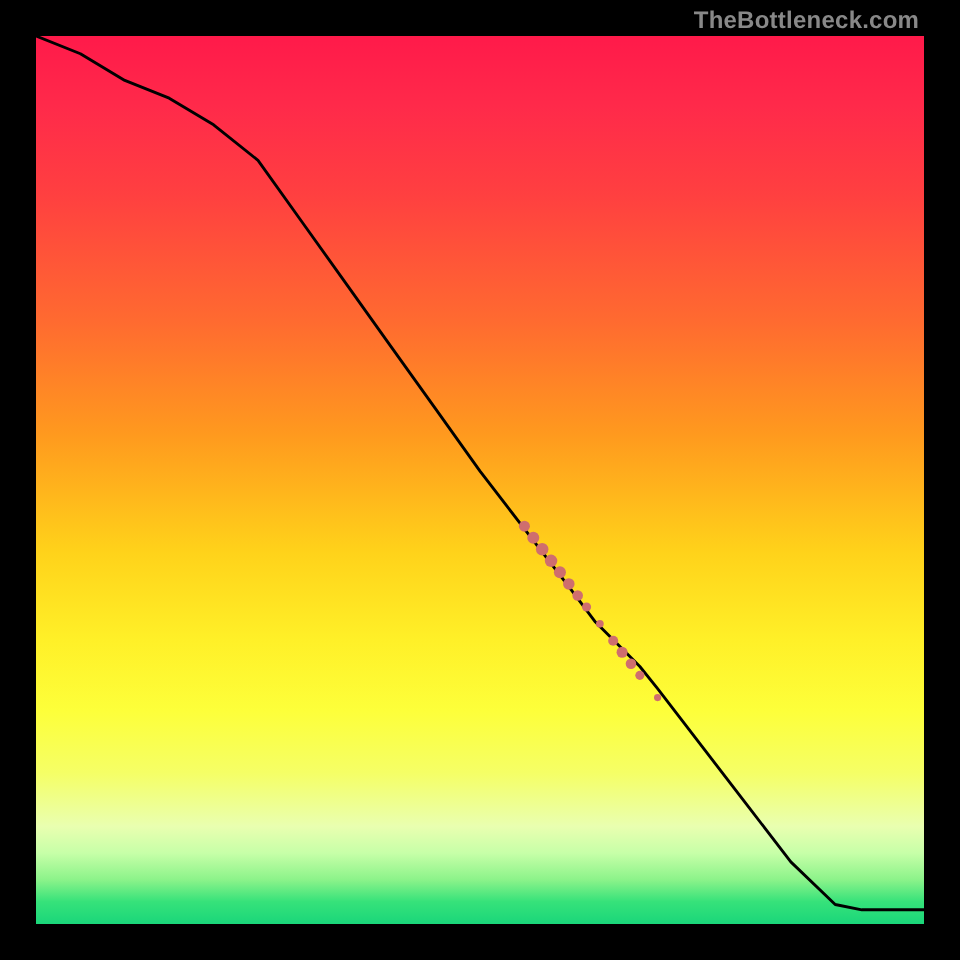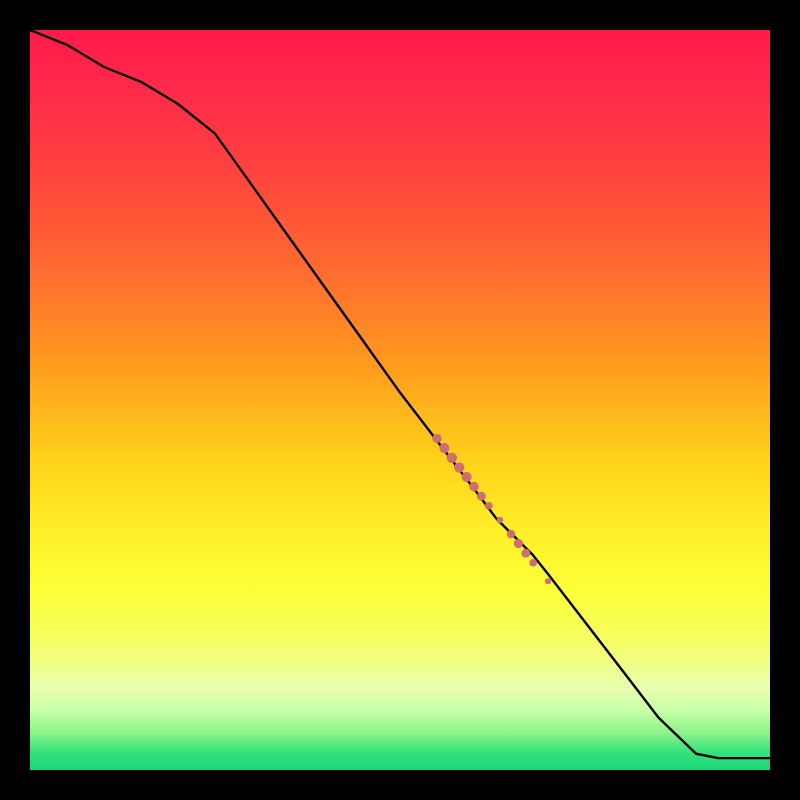--- a/index.html
+++ b/index.html
@@ -56,20 +56,21 @@
     font-size: 20px;
     font-weight: 600;
     letter-spacing: 0.2px;
     user-select: none;
   }
 </style>
 </head>
 <body>
 
 <div class="stage">
+  <div class="watermark">TheBottleneck.com</div>
   <div class="plot">
     <svg class="curve" viewBox="0 0 740 740" preserveAspectRatio="none">
       <path id="curve-path" fill="none" stroke="#000000" stroke-width="2.4" stroke-linecap="round" stroke-linejoin="round" d="M0.00 0.00 L37.00 14.80 L74.00 37.00 L111.00 51.80 L148.00 74.00 L185.00 103.60 L222.00 155.40 L259.00 207.20 L296.00 259.00 L333.00 310.80 L370.00 362.60 L407.00 410.70 L444.00 458.80 L466.20 488.40 L481.00 503.20 L503.20 525.40 L518.00 543.90 L555.00 592.00 L592.00 640.10 L629.00 688.20 L666.00 723.72 L688.20 728.16 L703.00 728.16 L740.00 728.16"></path>
       <g id="markers">
           <circle cx="407.00" cy="408.48" r="4.60" fill="#cf6e6e" stroke="#cf6e6e" stroke-width="0"></circle>
           <circle cx="414.40" cy="418.10" r="5.00" fill="#cf6e6e" stroke="#cf6e6e" stroke-width="0"></circle>
           <circle cx="421.80" cy="427.72" r="5.20" fill="#cf6e6e" stroke="#cf6e6e" stroke-width="0"></circle>
           <circle cx="429.20" cy="437.34" r="5.20" fill="#cf6e6e" stroke="#cf6e6e" stroke-width="0"></circle>
           <circle cx="436.60" cy="446.96" r="5.00" fill="#cf6e6e" stroke="#cf6e6e" stroke-width="0"></circle>
           <circle cx="444.00" cy="456.58" r="4.80" fill="#cf6e6e" stroke="#cf6e6e" stroke-width="0"></circle>

